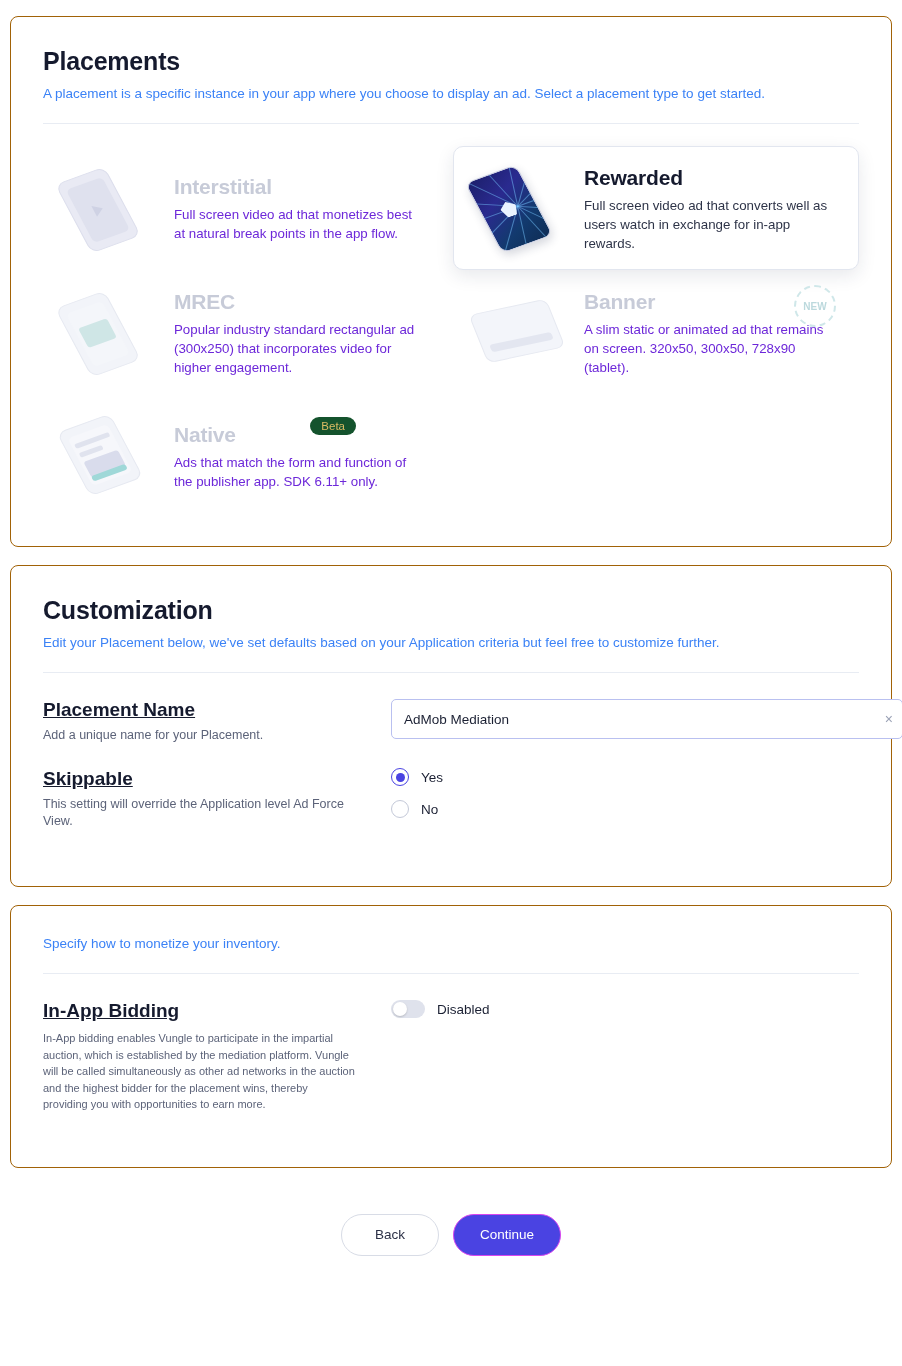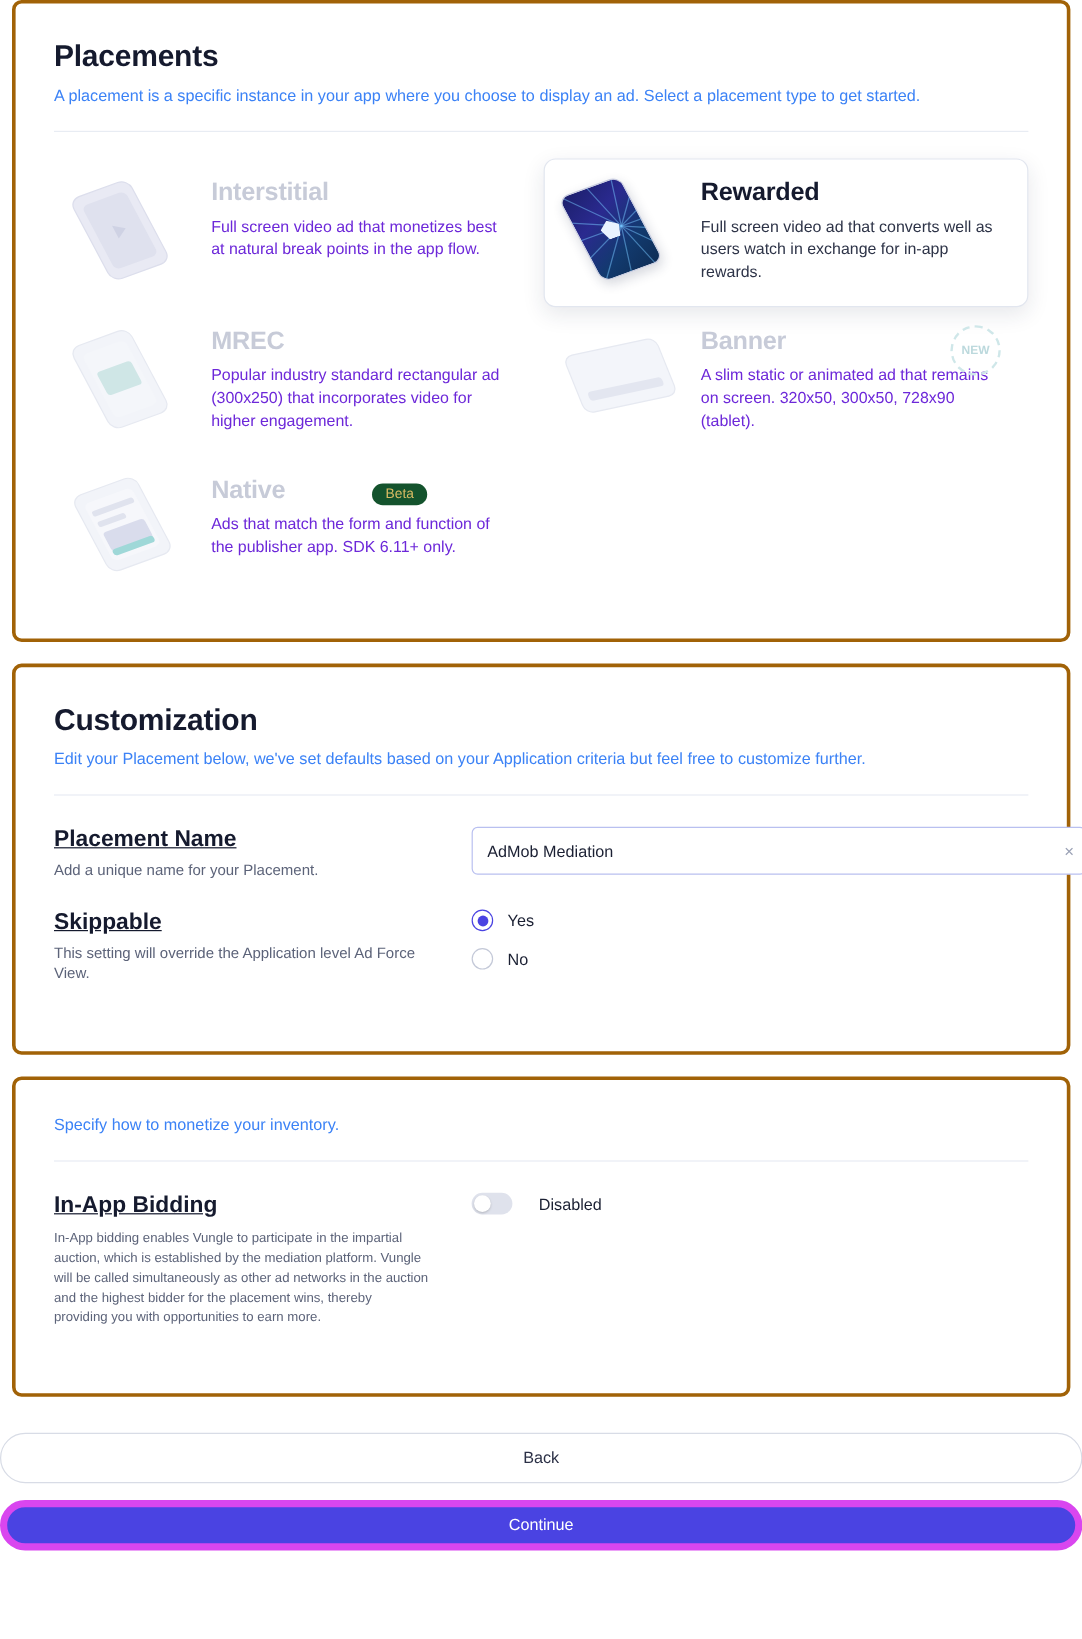--- a/index.html
+++ b/index.html
@@ -11,23 +11,23 @@
     font-family: "Liberation Sans", sans-serif;
     color: #1b2033;
   }
   body {
     width: 902px;
     min-height: 1366px;
     position: relative;
   }
 
   .card {
-    margin: 0 10px;
+    margin: 16px 10px;
     background: #ffffff;
-    border: 3px solid #a16207;
+    border: 1px solid #a16207;
     border-radius: 8px;
     padding: 30px 32px 0 32px;
   }
   .card + .card { margin-top: 18px; }
 
   .card-title {
     font-size: 25px;
     font-weight: bold;
     letter-spacing: -0.2px;
     margin: 0 0 10px 0;
@@ -47,21 +47,21 @@
   
   .placements-grid {
     display: grid;
     grid-template-columns: 1fr 1fr;
     column-gap: 4px;
     row-gap: 0px;
     padding: 22px 0 28px 0;
   }
   .placement {
     display: flex;
-    align-items: flex-start;
+    align-items: center;
     gap: 14px;
     padding: 14px 16px;
     border-radius: 10px;
     border: 1px solid transparent;
     position: relative;
     min-height: 124px;
   }
   .placement.selected {
     border-color: #e2e6ef;
     background: #ffffff;
@@ -301,56 +301,55 @@
     cursor: pointer;
   }
   .toggle .knob {
     position: absolute;
     left: 2px; top: 2px;
     width: 14px; height: 14px;
     border-radius: 50%;
     background: #ffffff;
     box-shadow: 0 1px 2px rgba(0,0,0,0.18);
   }
-  .toggle-row { display: flex; align-items: center; gap: 22px; }
+  .toggle-row { display: flex; align-items: center; gap: 12px; }
   .toggle-text { font-size: 13.5px; color: #1b2033; }
 
   .mon-help {
     font-size: 11px;
     line-height: 16.5px;
     color: #5c6379;
     margin: 8px 0 0 0;
     max-width: 312px;
   }
 
   
   .footer {
     display: flex;
     justify-content: center;
     gap: 14px;
     padding: 30px 0 26px 0;
-    flex-direction: column;
   }
   .btn {
     border-radius: 22px;
     font-size: 13.5px;
     font-family: "Liberation Sans", sans-serif;
     padding: 0 26px;
     height: 42px;
     cursor: pointer;
   }
   .btn-back {
     background: #ffffff;
     border: 1px solid #d8dce6;
     color: #2b3046;
     min-width: 98px;
   }
   .btn-continue {
     background: #4a43e2;
-    border: 6px solid #d946ef;
+    border: 1px solid #d946ef;
     color: #ffffff;
     min-width: 100px;
   }
 </style>
 </head>
 <body>
 
 <section class="card">
   <h2 class="card-title">Placements</h2>
   <p class="card-sub">A placement is a specific instance in your app where you choose to display an ad. Select a placement type to get started.</p>

